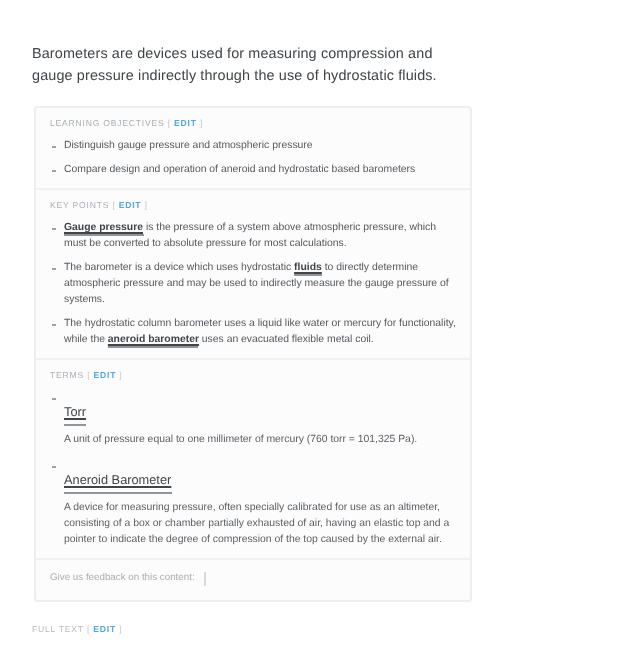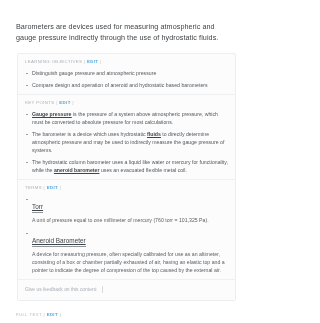--- a/index.html
+++ b/index.html
@@ -163,21 +163,21 @@
     text-transform: uppercase;
     margin: 0 0 6px 0;
     line-height: 6px;
   }
 </style>
 </head>
 <body>
 
 <div class="page">
 
-  <p class="intro">Barometers are devices used for measuring atmospheric and gauge pressure indirectly through the use of hydrostatic fluids.</p>
+  <p class="intro">Barometers are devices used for measuring compression and gauge pressure indirectly through the use of hydrostatic fluids.</p>
 
   <div class="summary-card">
 
     <div class="section">
       <div class="section-head">
         <span>LEARNING OBJECTIVES</span>
         <span class="edit-wrap">
           <span>[ </span><a href="#" class="edit-link">edit</a><span> ]</span>
         </span>
       </div>

